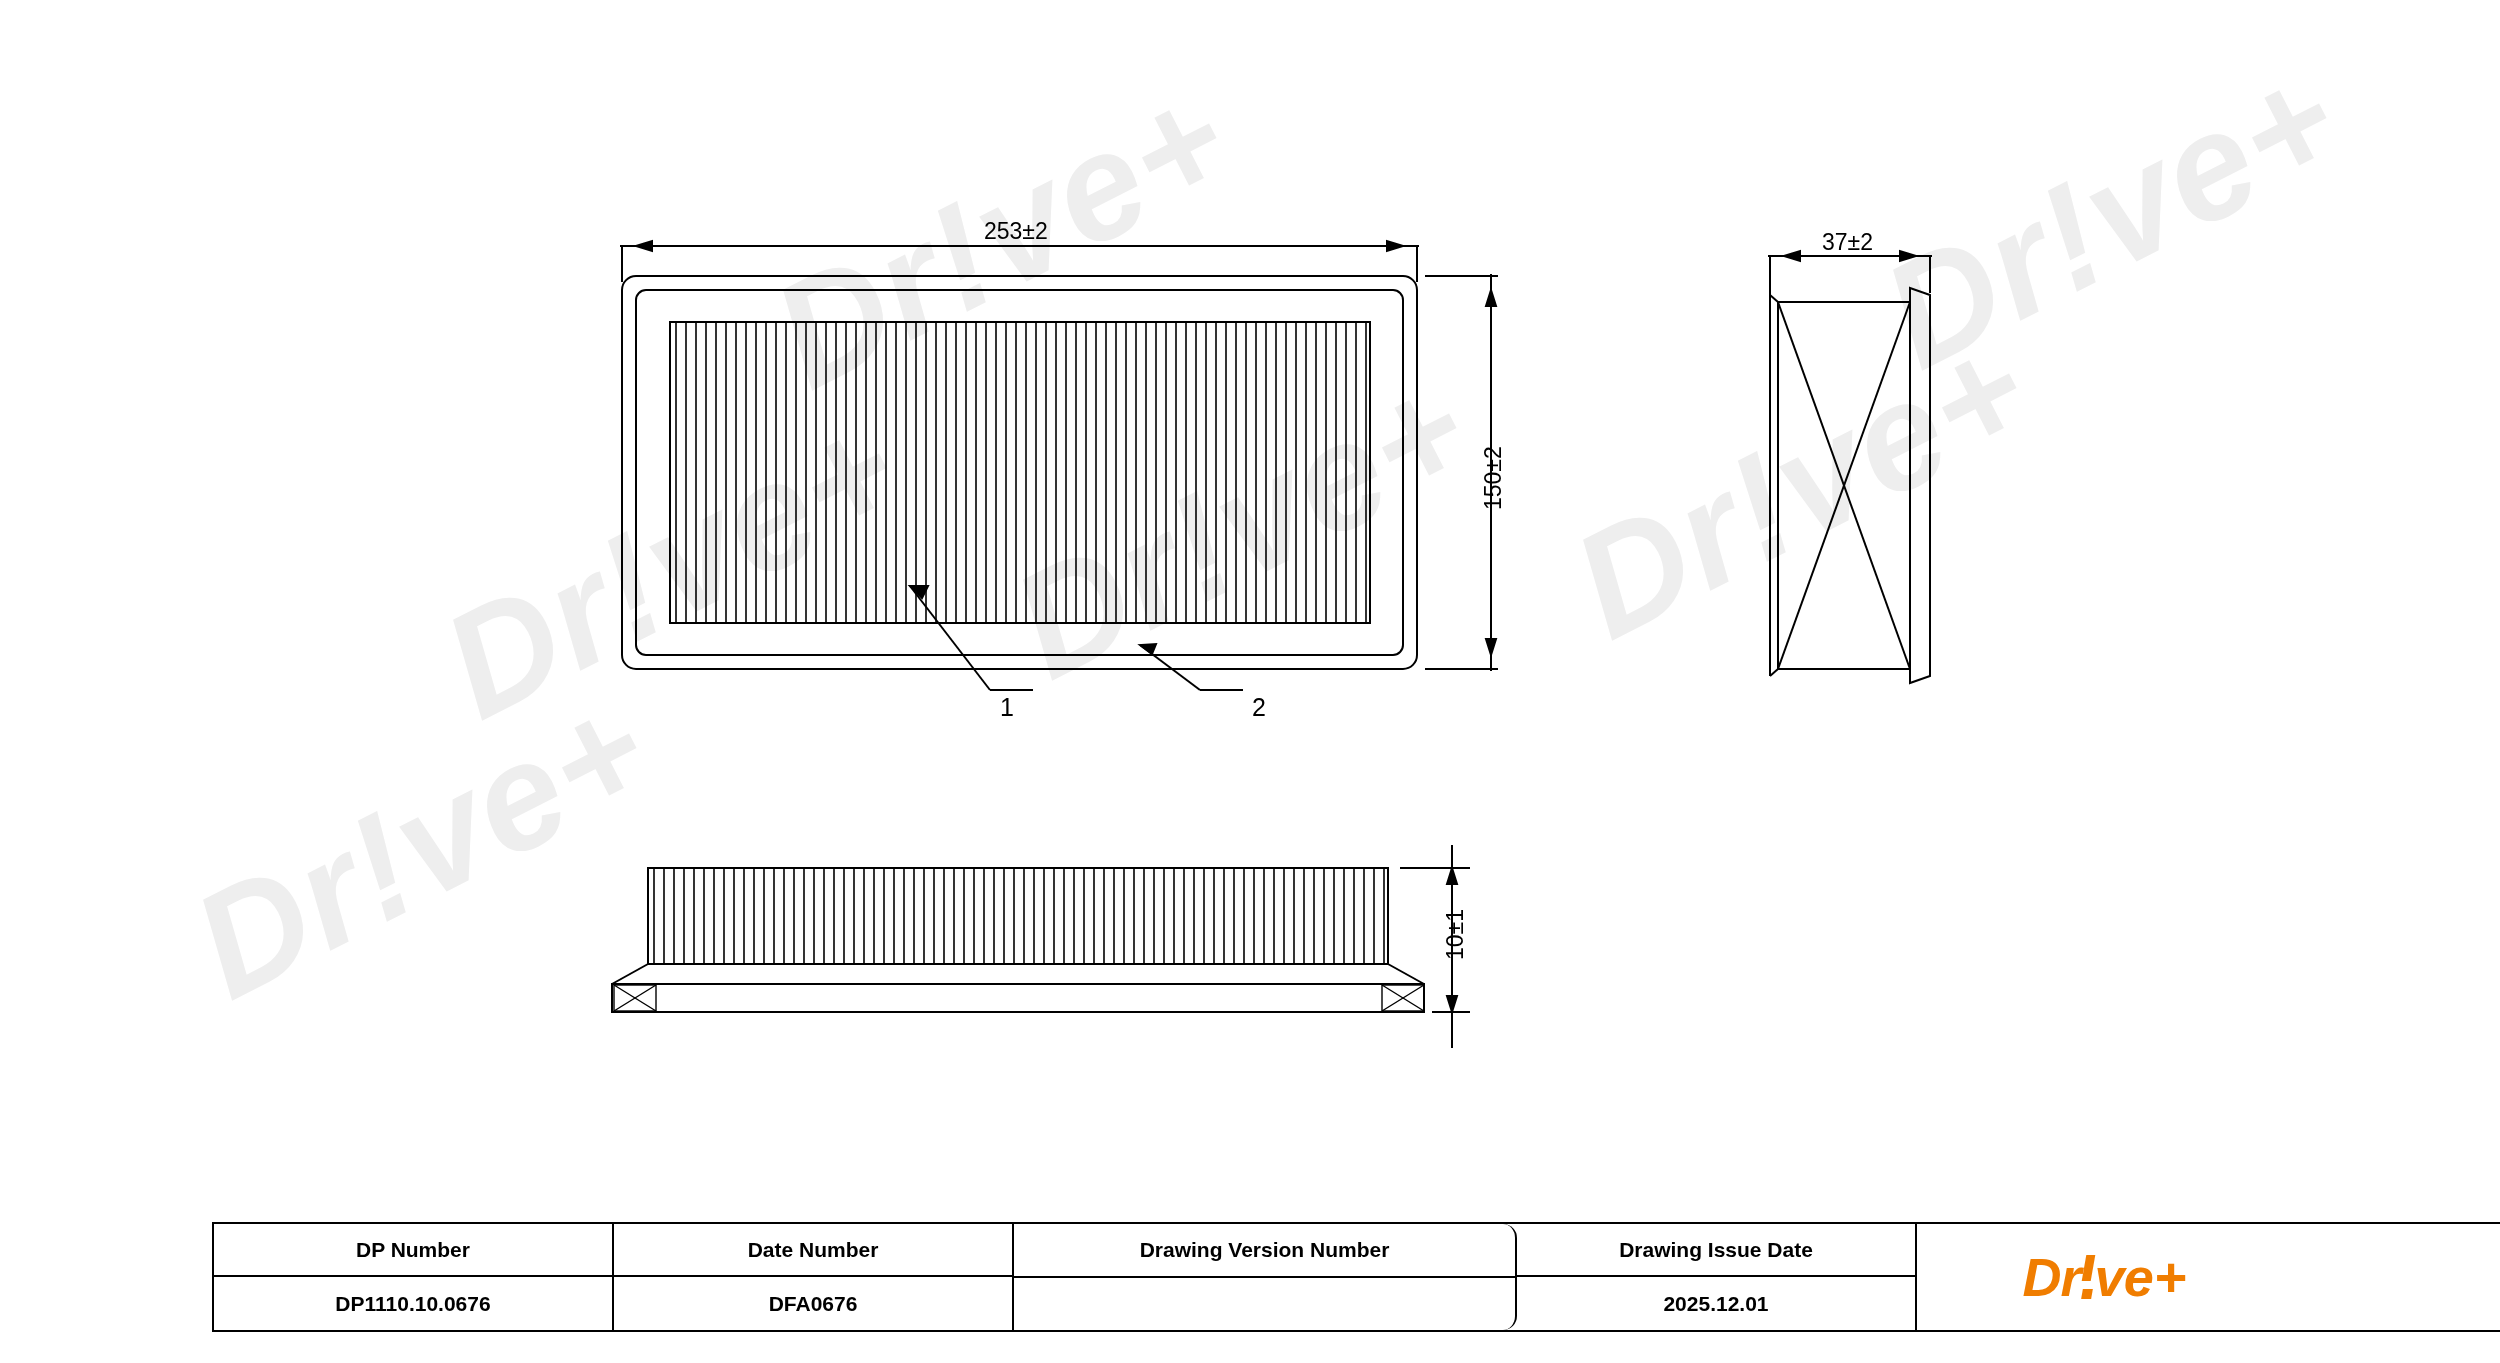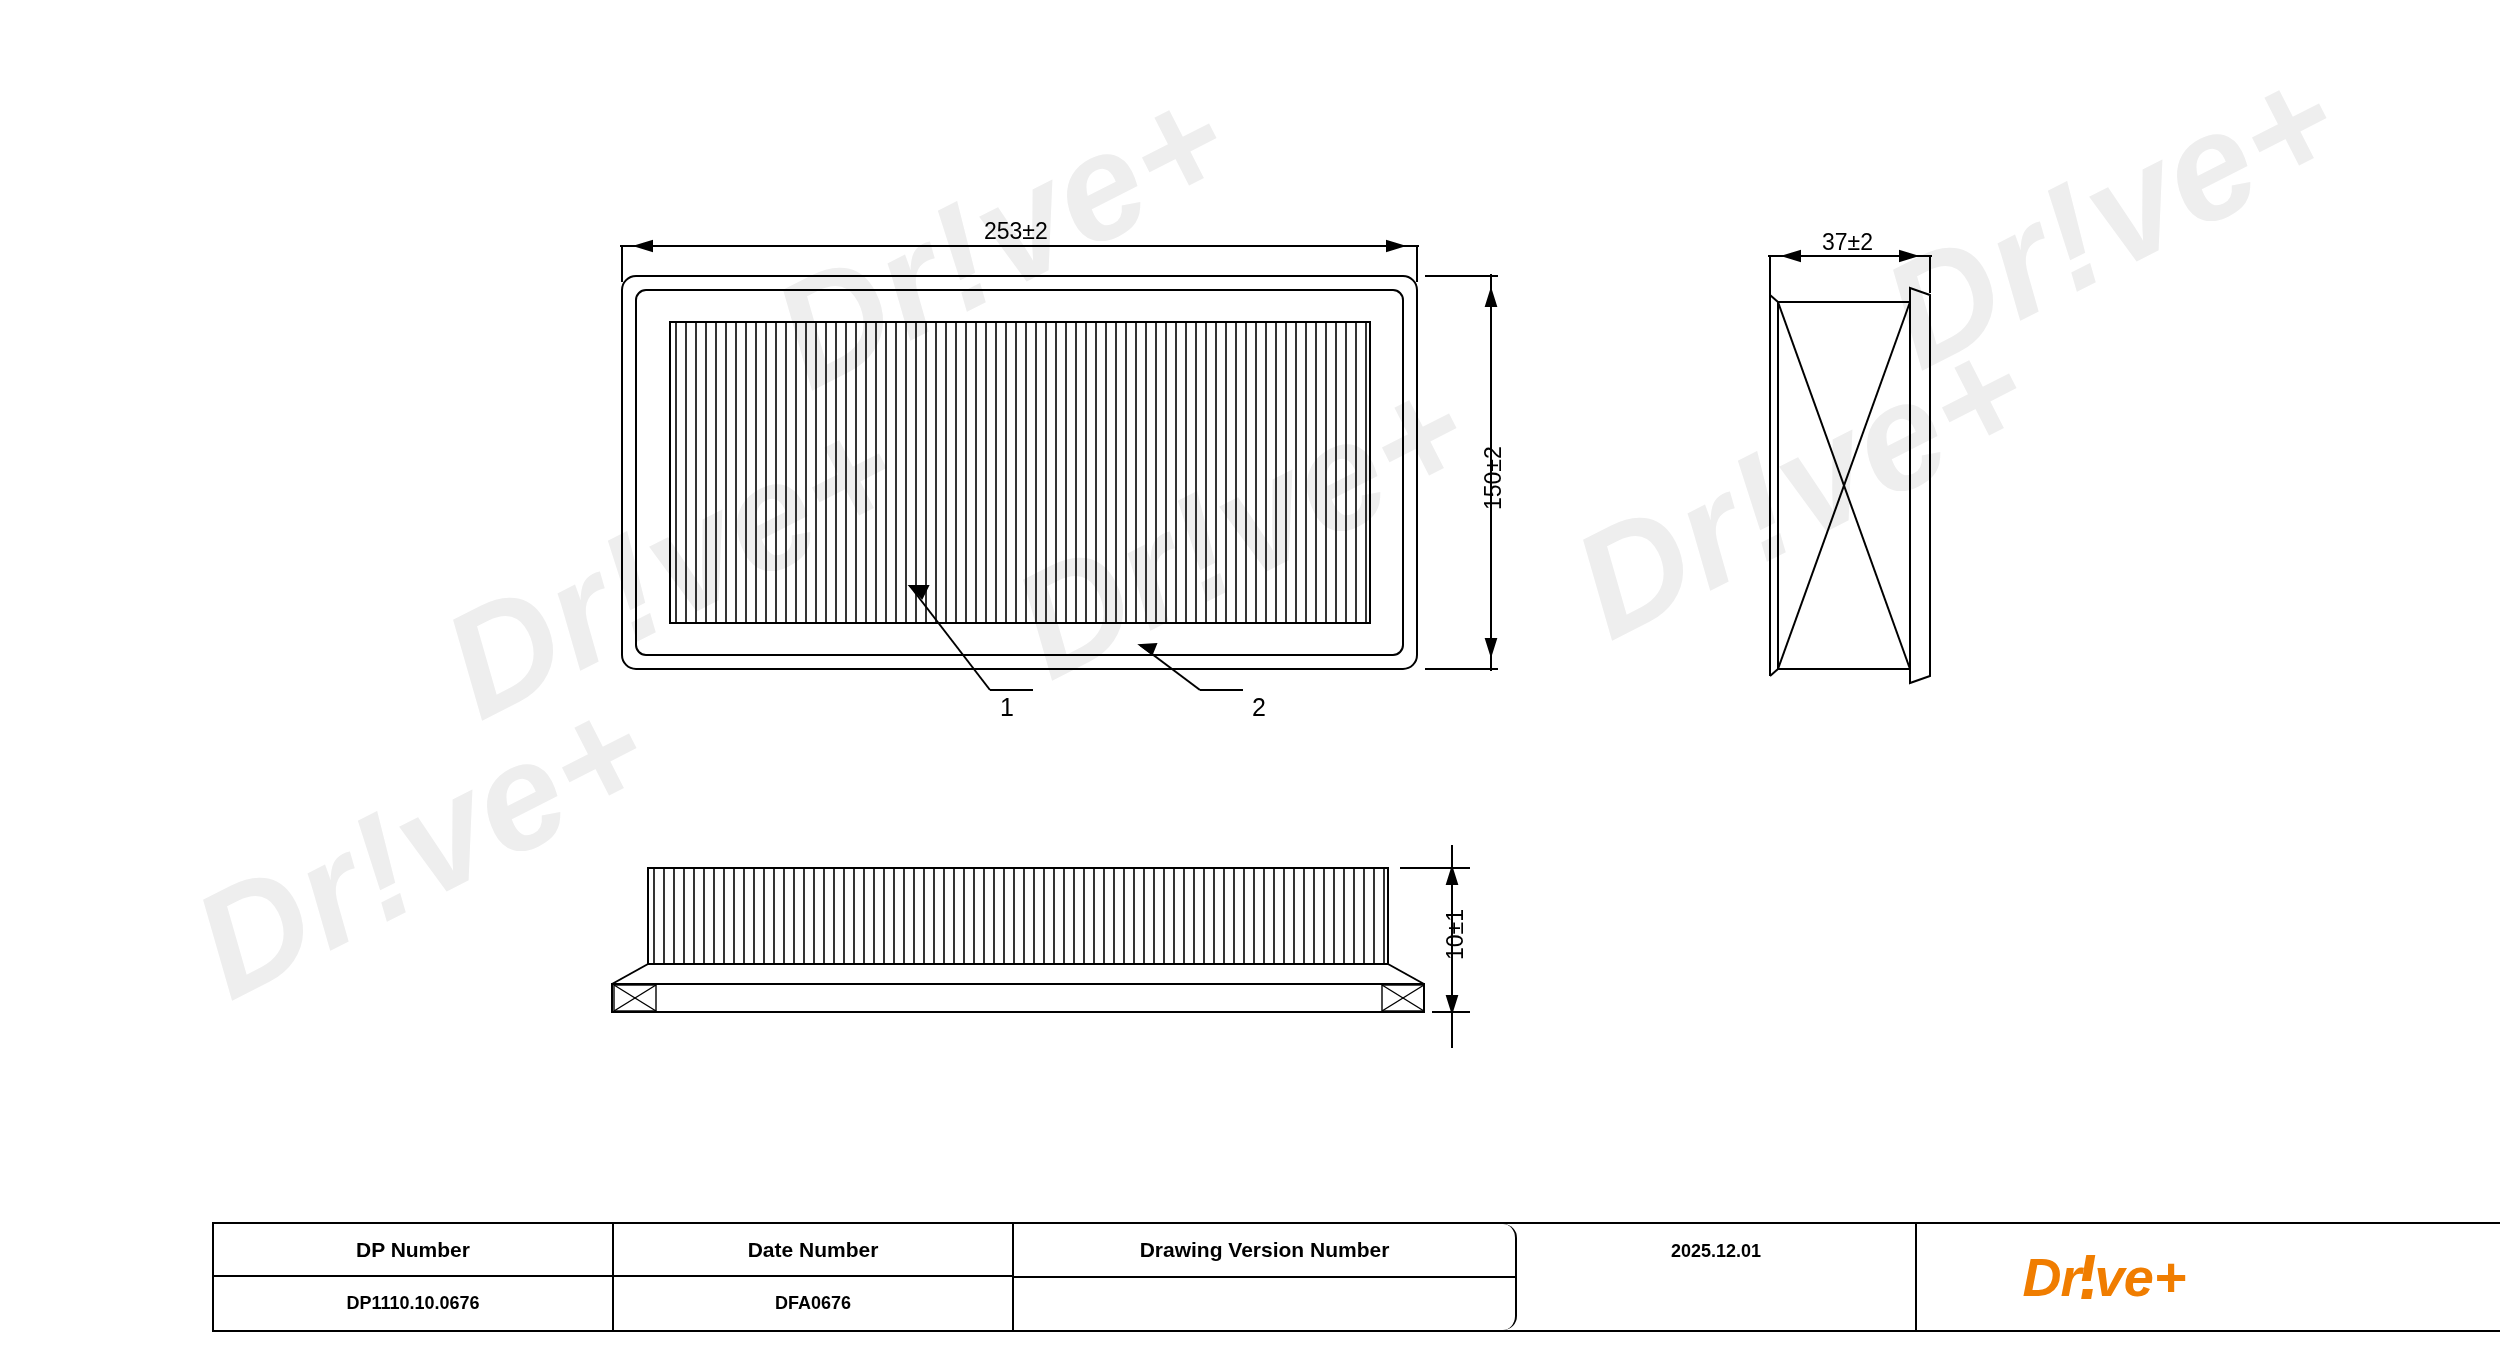--- a/index.html
+++ b/index.html
@@ -71,21 +71,21 @@
     font-size: 21px;
     font-weight: bold;
     border-bottom: 2px solid #000;
     box-sizing: border-box;
   }
   .tb-val {
     height: 54px;
     display: flex;
     align-items: center;
     justify-content: center;
-    font-size: 18px;
+    font-size: 21px;
     font-weight: bold;
     box-sizing: border-box;
   }
   .tb-col.c1 { width: 400px; }
   .tb-col.c2 { width: 400px; }
   .tb-col.c3 { width: 503px; border-radius: 14px; }
   .tb-col.c4 { width: 400px; }
   .tb-col.c5 {
     width: 375px;
     align-items: center;
@@ -430,20 +430,21 @@
     <div class="tb-val">DP1110.10.0676</div>
   </div>
   <div class="tb-col c2">
     <div class="tb-head">Date Number</div>
     <div class="tb-val">DFA0676</div>
   </div>
   <div class="tb-col c3">
     <div class="tb-head">Drawing Version Number</div>
   </div>
   <div class="tb-col c4">
+    <div class="tb-head">Drawing Issue Date</div>
     <div class="tb-val">2025.12.01</div>
   </div>
   <div class="tb-col c5">
     <div class="logo">
       <span>Dr</span>
         <span class="bang"></span>
         <span>ve</span>
         <span class="plus">+</span>
     </div>
   </div>

